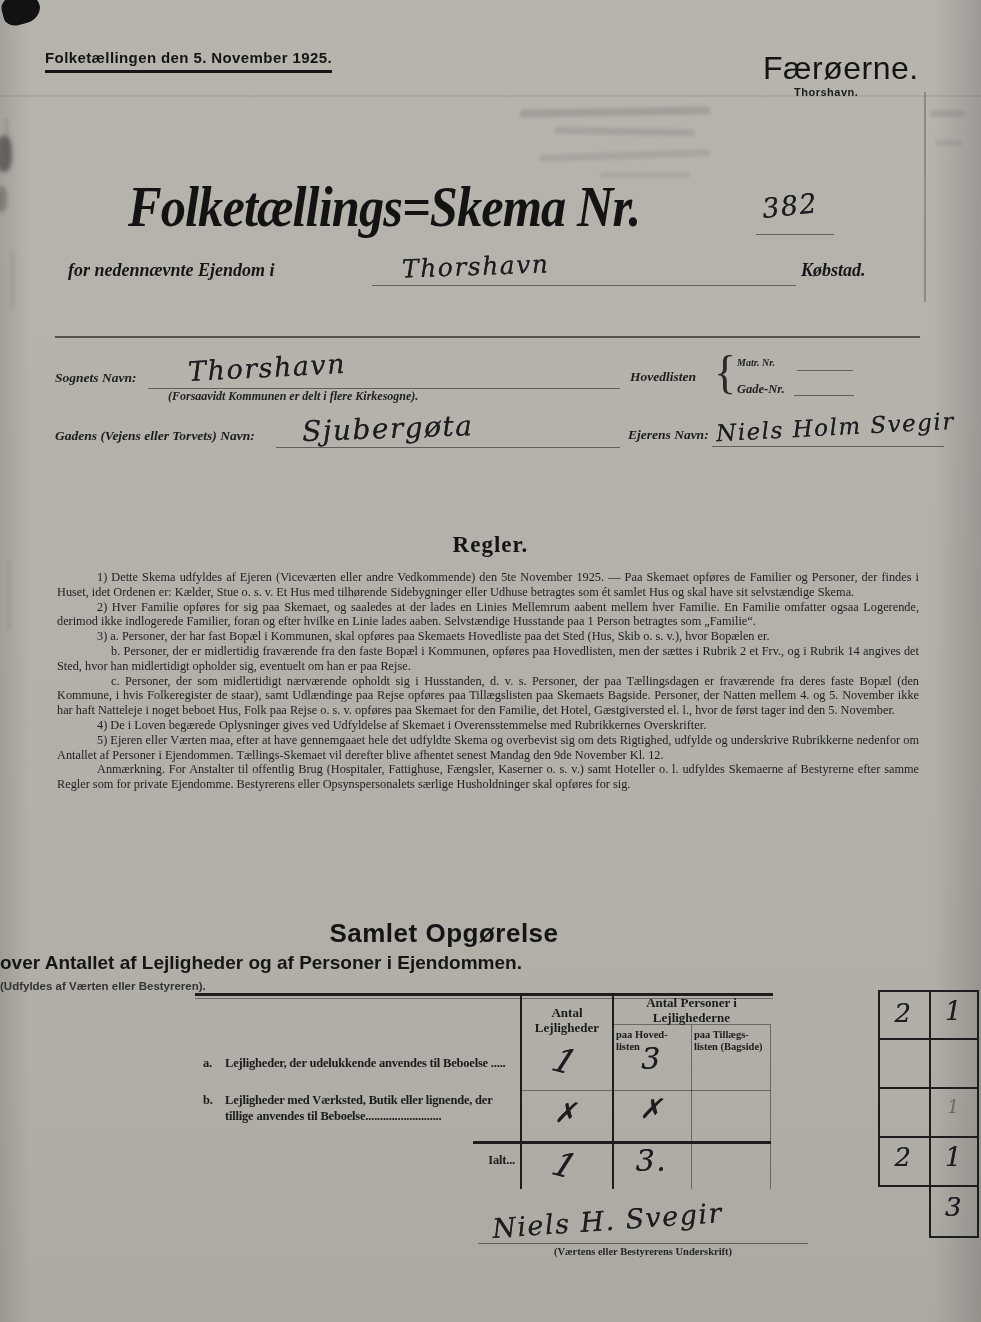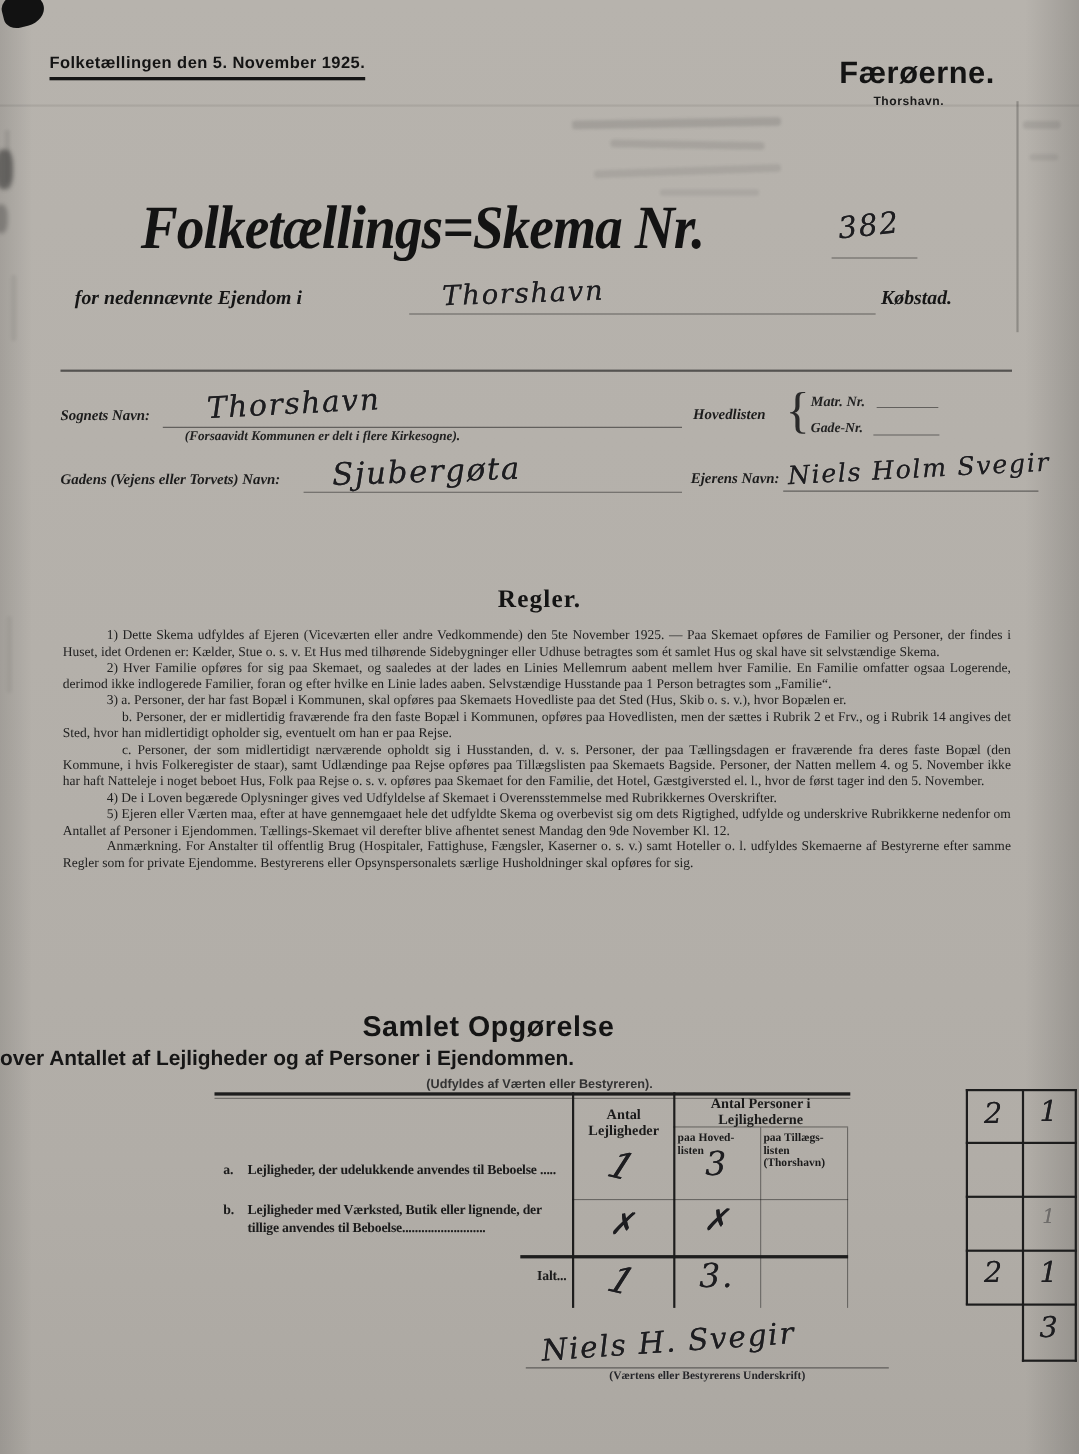--- a/index.html
+++ b/index.html
@@ -11,21 +11,21 @@
     background:
       linear-gradient(90deg, rgba(0,0,0,.10) 0, rgba(0,0,0,0) 3%, rgba(0,0,0,0) 95%, rgba(0,0,0,.14) 100%),
       linear-gradient(180deg, #b7b3ad 0%, #b4b0aa 45%, #b1ada7 80%, #aca8a2 100%);
     font-family:"Liberation Serif", serif;
     color:#1b1b1b;
   }
   .abs{position:absolute;}
   
   .sans{font-family:"Liberation Sans", sans-serif;margin-top:22px;}
   .hdr-left{font-weight:bold;font-size:15px;letter-spacing:.4px;border-bottom:3px solid #161616;padding-bottom:4px;color:#141414;}
-  .region{font-weight:bold;font-size:28px;letter-spacing:.5px;color:#141414;}
+  .region{font-weight:normal;font-size:32px;letter-spacing:.5px;color:#141414;}
   .town{font-weight:bold;font-size:11px;letter-spacing:.5px;color:#1a1a1a;}
   .title-label{
     display:inline-block;
     font-weight:bold;font-style:italic;font-size:56px;letter-spacing:-1px;
     transform:scaleX(.9);transform-origin:left center;white-space:nowrap;color:#131313;
   }
   .hw{
     font-family:"DejaVu Serif", serif;font-style:italic;color:#1d1d20;
     letter-spacing:1.5px;text-shadow:0 0 .5px rgba(20,20,25,.8);white-space:nowrap;
   }
@@ -33,21 +33,21 @@
   .lbl{font-weight:bold;font-style:italic;font-size:13.5px;white-space:nowrap;color:#1c1c1c;}
   .lbl-sm{font-weight:bold;font-style:italic;font-size:12px;white-space:nowrap;color:#222;}
   .bi18{font-weight:bold;font-style:italic;font-size:18px;white-space:nowrap;color:#161616;}
   .brace{font-size:46px;font-weight:400;color:#2a2a2a;line-height:1;}
   .rules-h{font-weight:bold;font-size:23px;letter-spacing:1px;text-align:center;color:#141414;}
   .rules{font-size:12.3px;line-height:14.8px;text-align:justify;color:#1e1e1e;}
   .rules p{margin:0;text-indent:40px;}
   .rules p.sub{text-indent:54px;}
   .sum-h{font-weight:bold;font-size:26px;letter-spacing:.5px;text-align:center;color:#141414;}
   .sum-sub{font-weight:bold;font-size:19px;text-align:left;color:#161616;}
-  .sum-note{font-weight:bold;font-size:11.5px;text-align:center;color:#333;}
+  .sum-note{font-weight:bold;font-size:11.5px;text-align:left;color:#333;}
   
   .tline{background:#1d1d1d;}
   .tline-soft{background:rgba(20,20,20,.45);}
   .th{font-weight:bold;font-size:13px;text-align:center;line-height:15px;color:#1b1b1b;}
   .th-sm{font-weight:bold;font-size:10.5px;text-align:left;line-height:11.5px;color:#1b1b1b;}
   .rowlbl{font-weight:bold;font-size:12.5px;line-height:15.5px;color:#1b1b1b;letter-spacing:-.2px;}
   .cell{display:flex;align-items:flex-start;justify-content:center;}
   .hw-big{font-size:30px;}
   .hw-slash{transform:rotate(14deg) skewX(-8deg);font-size:34px;}
   .hw-x{font-size:27px;}
@@ -94,21 +94,21 @@
 
   <div class="abs" style="left:55px;top:336px;width:865px;height:2px;background:rgba(20,20,20,.6);"></div>
 
   <div class="abs lbl" style="left:55px;top:370px;">Sognets Navn:</div>
   <div class="abs ul" style="left:148px;top:388px;width:472px;"></div>
   <div class="abs hw" style="left:188px;top:352px;font-size:27px;transform:rotate(-3deg);">Thorshavn</div>
   <div class="abs lbl-sm" style="left:168px;top:389px;">(Forsaavidt Kommunen er delt i flere Kirkesogne).</div>
 
   <div class="abs lbl" style="left:630px;top:369px;">Hovedlisten</div>
   <div class="abs brace" style="left:714px;top:350px;">{</div>
-  <div class="abs lbl-sm" style="left:737px;top:357px;font-size:13px;">Matr. Nr.</div>
+  <div class="abs lbl-sm" style="left:737px;top:357px;font-size:10px;">Matr. Nr.</div>
   <div class="abs ul" style="left:797px;top:370px;width:56px;"></div>
   <div class="abs lbl-sm" style="left:737px;top:382px;font-size:12.5px;">Gade-Nr.</div>
   <div class="abs ul" style="left:794px;top:395px;width:60px;"></div>
 
   <div class="abs lbl" style="left:55px;top:428px;">Gadens (Vejens eller Torvets) Navn:</div>
   <div class="abs ul" style="left:276px;top:447px;width:344px;"></div>
   <div class="abs hw" style="left:302px;top:412px;font-size:28px;transform:rotate(-2deg);">Sjubergøta</div>
 
   <div class="abs lbl" style="left:628px;top:427px;">Ejerens Navn:</div>
   <div class="abs ul" style="left:712px;top:446px;width:232px;"></div>
@@ -137,21 +137,21 @@
     <div class="abs tline" style="left:417px;top:0;width:2px;height:196px;"></div>
     <div class="abs tline-soft" style="left:496px;top:32px;width:1px;height:164px;"></div>
     <div class="abs tline-soft" style="left:575px;top:32px;width:1px;height:164px;"></div>
     <div class="abs tline-soft" style="left:417px;top:31px;width:159px;height:1px;"></div>
     <div class="abs tline-soft" style="left:325px;top:97px;width:251px;height:1px;"></div>
     <div class="abs tline" style="left:278px;top:148px;width:298px;height:3px;"></div>
 
     <div class="abs th" style="left:327px;top:12px;width:90px;">Antal Lejligheder</div>
     <div class="abs th" style="left:419px;top:2px;width:155px;">Antal Personer i Lejlighederne</div>
     <div class="abs th-sm" style="left:421px;top:36px;width:72px;">paa Hoved-listen</div>
-    <div class="abs th-sm" style="left:499px;top:36px;width:74px;">paa Tillægs-listen (Thorshavn)</div>
+    <div class="abs th-sm" style="left:499px;top:36px;width:74px;">paa Tillægs-listen (Bagside)</div>
 
     <div class="abs rowlbl" style="left:8px;top:63px;">a.</div>
     <div class="abs rowlbl" style="left:30px;top:63px;width:294px;white-space:nowrap;overflow:hidden;">Lejligheder, der udelukkende anvendes til Beboelse .....</div>
     <div class="abs cell" style="left:325px;top:48px;width:92px;">
       <span class="hw hw-slash">1</span>
     </div>
     <div class="abs cell" style="left:417px;top:48px;width:79px;">
       <span class="hw hw-big">3</span>
     </div>
     <div class="abs cell" style="left:496px;top:48px;width:79px;">

